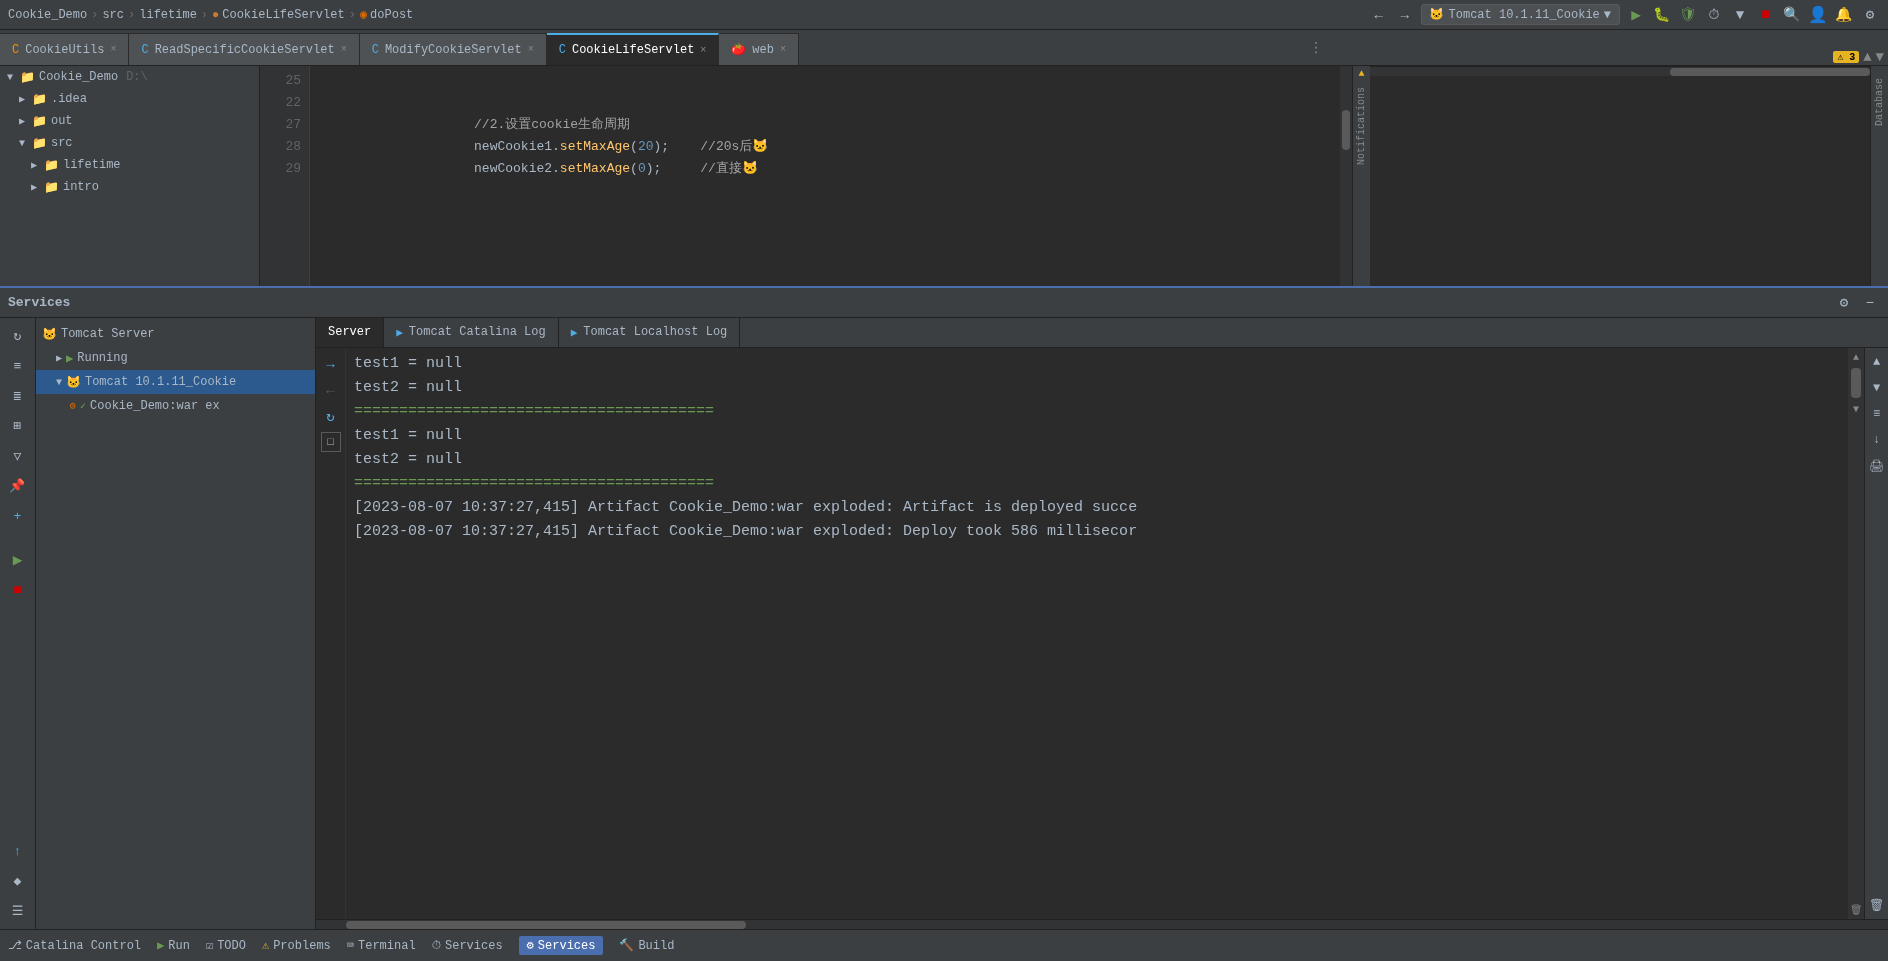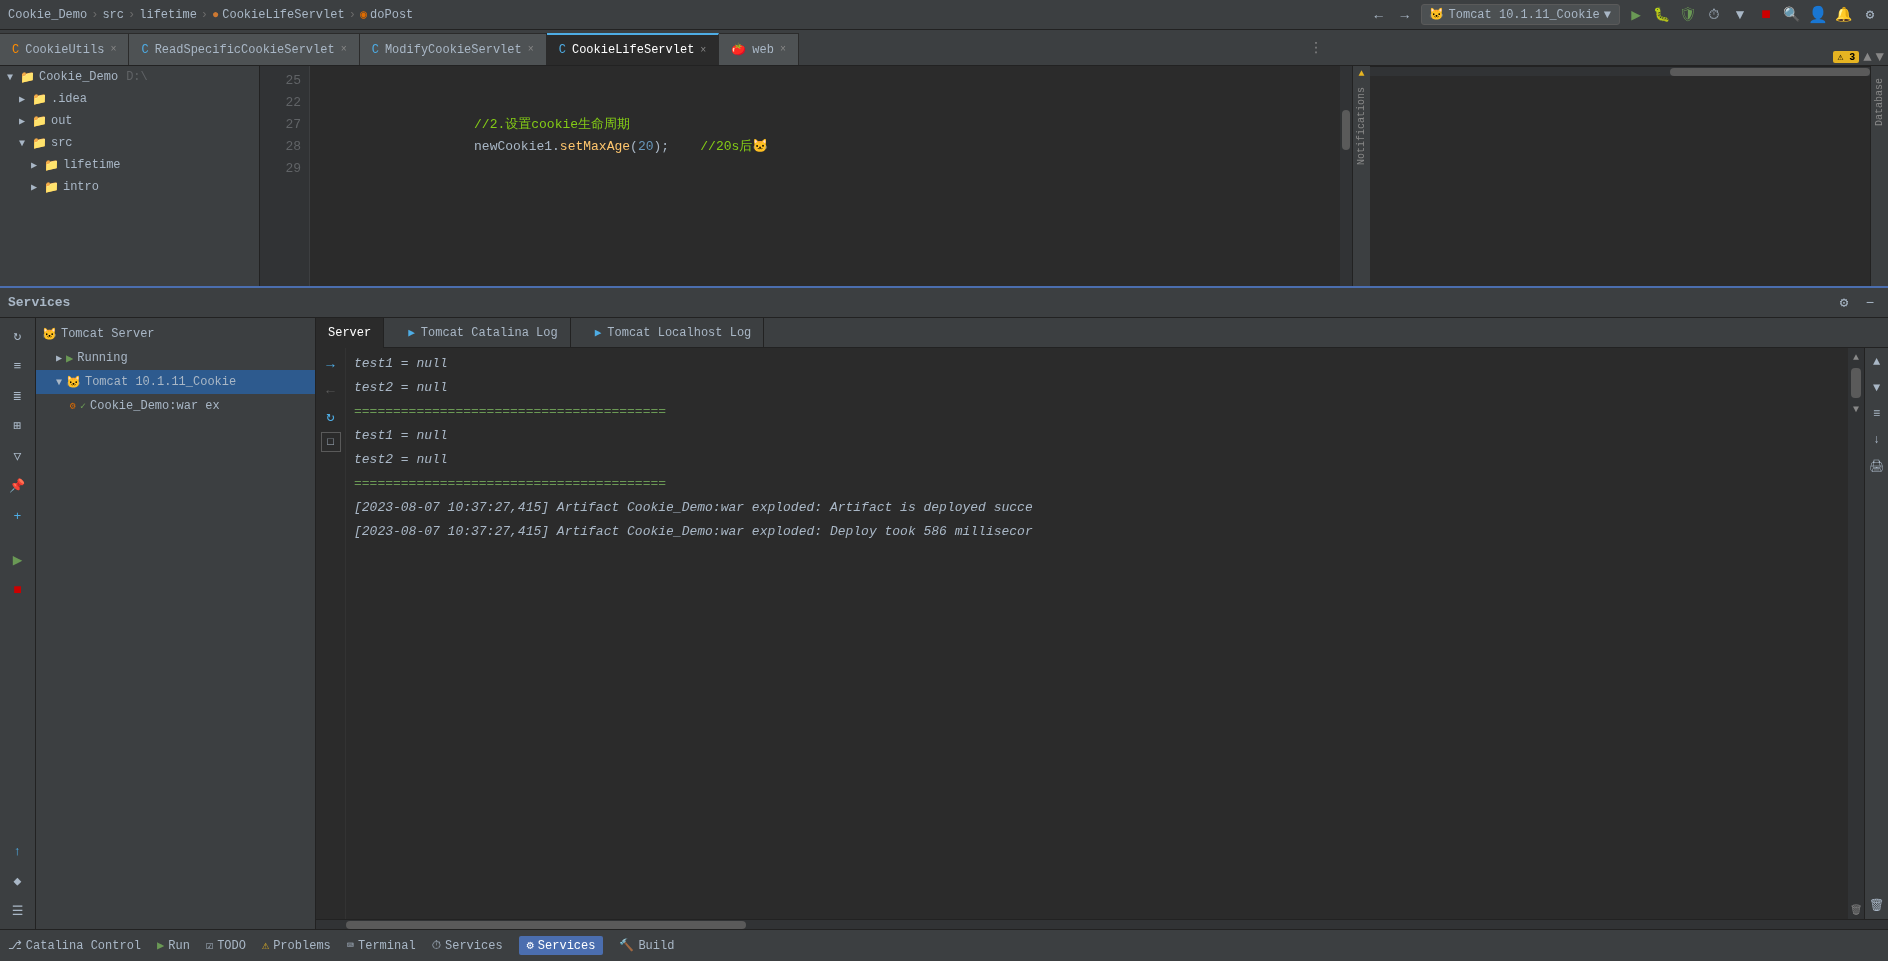--- a/index.html
+++ b/index.html
@@ -159,21 +159,21 @@
     .line-number { height: 22px; display: block; }
     .code-content {
       flex: 1;
       padding: 4px 8px;
       font-size: 13px;
       line-height: 22px;
       overflow-x: hidden;
       color: #a9b7c6;
     }
     .code-line { height: 22px; white-space: pre; }
-    .c-comment { color: #84cc16; }
+    .c-comment { color: #a3a3a3; }
     .c-number { color: #6897bb; }
     .c-method { color: #ffc66d; }
     .c-var { color: #a9b7c6; }
     .notif-label {
       writing-mode: vertical-rl;
       transform: rotate(180deg);
       font-size: 10px;
       color: #888;
       margin-top: 8px;
       white-space: nowrap;
@@ -285,23 +285,23 @@
     .services-log-area {
       flex: 1;
       background: #2b2b2b;
       display: flex;
       flex-direction: column;
     }
     .log-tabs {
       height: 30px;
       background: #3c3f41;
       display: flex;
-      align-items: center;
+      align-items: flex-end;
       border-bottom: 1px solid #222;
-      gap: 12px;
+      gap: 0;
     }
     .log-tab {
       height: 30px;
       padding: 0 12px;
       display: flex;
       align-items: center;
       gap: 6px;
       font-size: 12px;
       color: #a9b7c6;
       cursor: pointer;
@@ -429,24 +429,23 @@
 
     .services-log-main {
       display: flex;
       flex: 1;
       overflow: hidden;
     }
 
     .log-text-area {
       flex: 1;
       padding: 4px 8px;
-      font-size: 13px;
+      font-size: 15px;
       line-height: 24px;
       overflow: hidden;
-      font-style: italic;
     }
     .log-line { white-space: nowrap; }
     .log-equals { color: #6b9955; }
     .log-artifact { color: #a9b7c6; }
   </style>
 </head>
 <body>
 
 <div class="top-bar">
   <span class="breadcrumb">
@@ -572,20 +571,23 @@
           <span class="line-number">29</span>
         </div>
         <div class="code-content">
           <div class="code-line"></div>
           <div class="code-line">
             <span class="c-comment">        //2.设置cookie生命周期</span>
           </div>
           <div class="code-line">
             <span class="c-var">        newCookie1.</span><span class="c-method">setMaxAge</span><span class="c-var">(</span><span class="c-number">20</span><span class="c-var">);</span><span class="c-comment">    //20s后🐱</span>
           </div>
+          <div class="code-line">
+            <span class="c-var">        newCookie2.</span><span class="c-method">setMaxAge</span><span class="c-var">(</span><span class="c-number">0</span><span class="c-var">);</span><span class="c-comment">     //直接🐱</span>
+          </div>
           <div class="code-line"></div>
         </div>
 
         <div class="scroll-strip">
           <div class="scroll-thumb"></div>
         </div>
 
         <div style="width:18px; background:#3c3f41; border-left:1px solid #222; display:flex; flex-direction:column; align-items:center; padding:2px 0;">
           <span style="color:#e6b422;font-size:10px;">▲</span>
           <span class="notif-label">Notifications</span>

